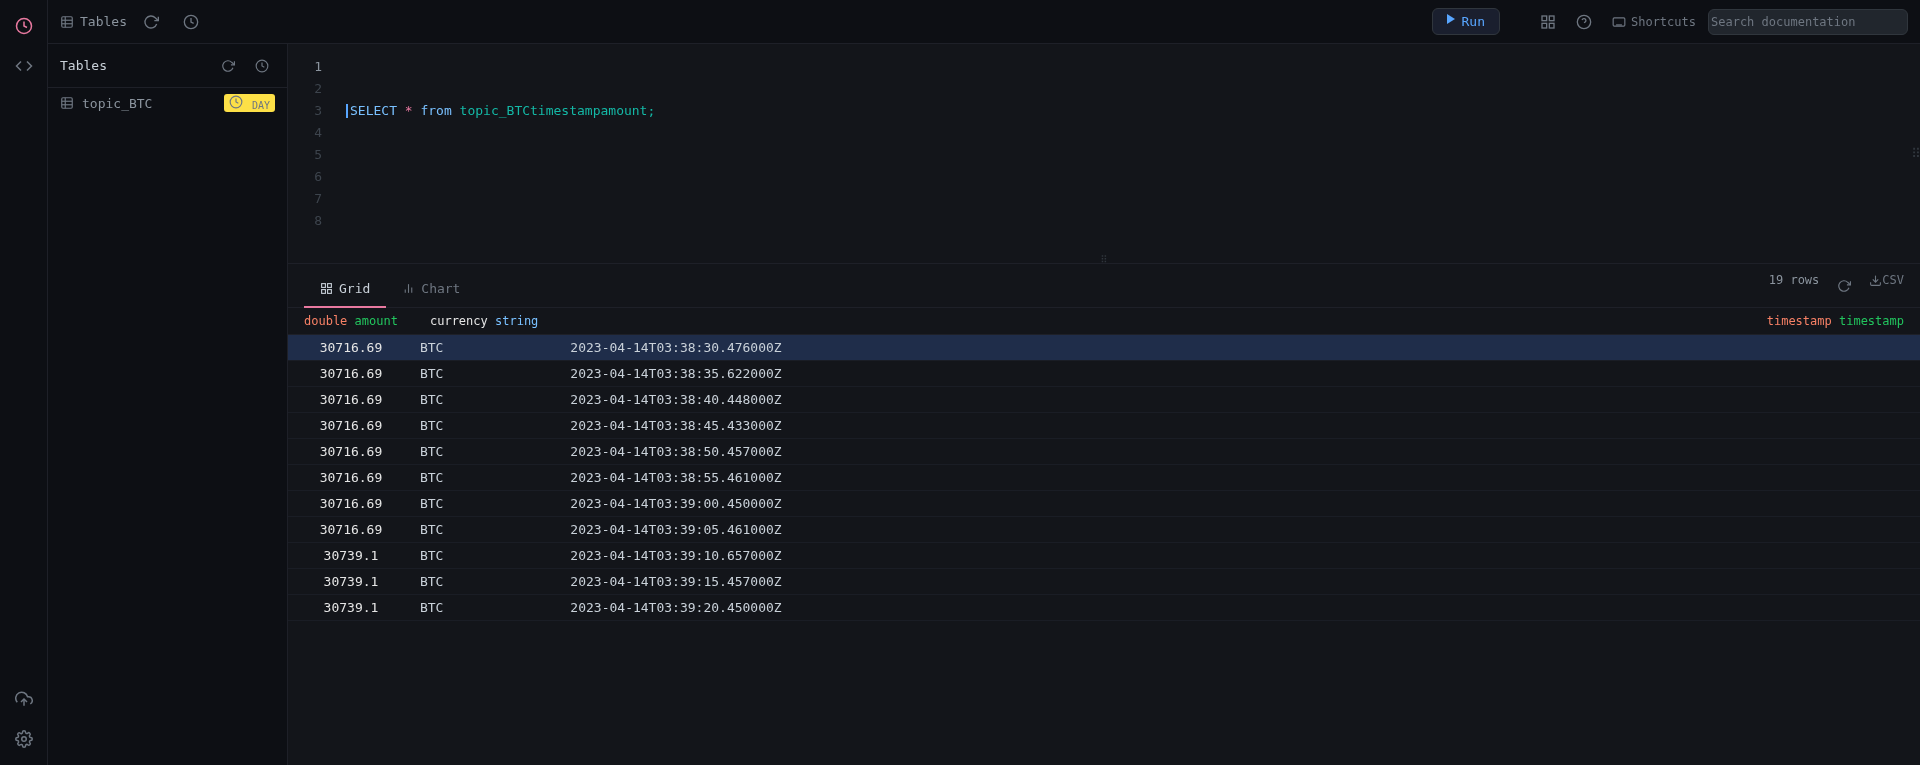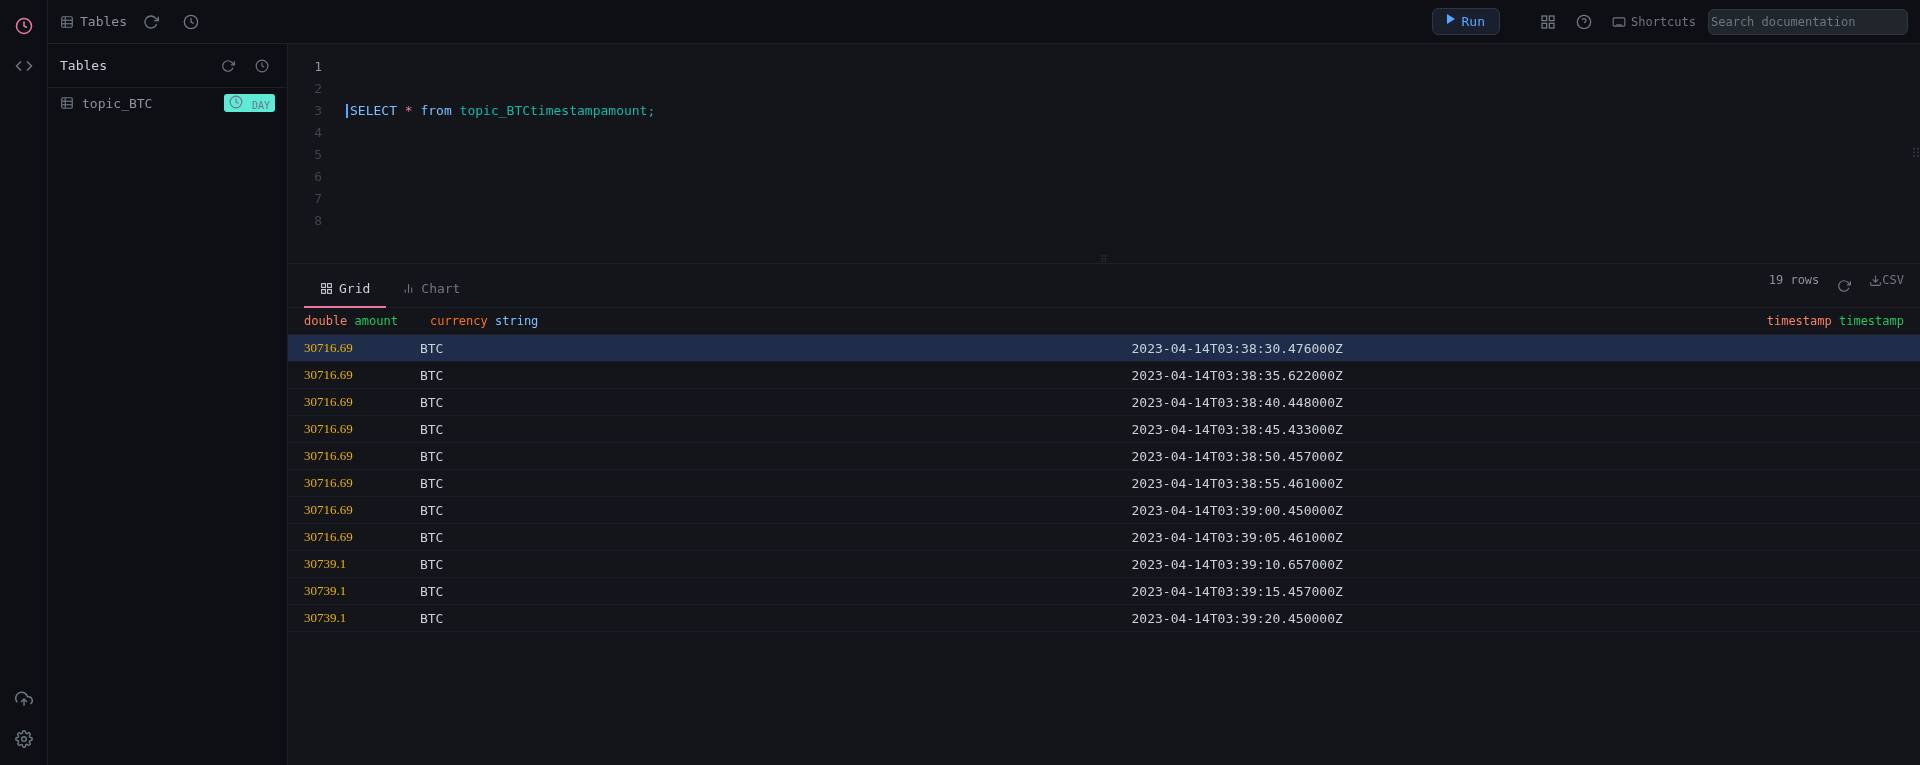--- a/index.html
+++ b/index.html
@@ -178,21 +178,21 @@
       padding: 6px 12px;
       gap: 8px;
       cursor: pointer;
       color: #8b949e;
     }
     .table-item svg { width: 14px; height: 14px; color: #6e7681; }
     .table-item-label { font-size: 13px; flex: 1; }
     .table-item-badge {
       font-size: 10px;
       color: #6e7681;
-      background: #5eead4;
+      background: #fde047;
       padding: 1px 5px;
       border-radius: 3px;
     }
 
     
     .right-panel {
       flex: 1;
       display: flex;
       flex-direction: column;
       overflow: hidden;
@@ -365,31 +365,30 @@
     tbody tr {
       border-bottom: 1px solid #1a1d25;
     }
     tbody tr.selected { background: #1f2d4a; }
     tbody td {
       padding: 5px 16px;
       font-size: 13px;
       white-space: nowrap;
     }
     tbody td.amount-col {
-      text-align: left;
-      color: #eab308;
-      font-family: Liberation Serif, serif;
+      text-align: center;
+      color: #e5e5e5;
     }
     tbody td.currency-col {
       text-align: left;
       color: #c9d1d9;
       padding-left: 6px;
     }
     tbody td.timestamp-col {
-      text-align: center;
+      text-align: left;
       color: #c9d1d9;
     }
 
     
     .col-header-amount {
       text-align: right;
     }
     .col-header-currency {
       text-align: left;
     }
@@ -602,21 +601,21 @@
         </div>
 
         <div class="table-container">
           <table>
             <thead>
               <tr>
                 <th class="col-header-amount">
                   <span class="col-type">double</span>&nbsp;<span class="col-name">amount</span>
                 </th>
                 <th class="col-header-currency">
-                  <span class="col-type" style="color:#f97316;">currency</span>&nbsp;<span class="col-name" style="color:#79c0ff;">string</span>
+                  <span class="col-type" style="color:#e5e5e5;">currency</span>&nbsp;<span class="col-name" style="color:#79c0ff;">string</span>
                 </th>
                 <th class="col-header-ts" style="text-align:right; width:100%;">
                   <span class="col-type">timestamp</span>&nbsp;<span class="col-name">timestamp</span>
                 </th>
               </tr>
             </thead>
             <tbody id="table-body">
             <tr class="selected">
                   <td class="amount-col">30716.69</td>
                   <td class="currency-col">BTC</td>

